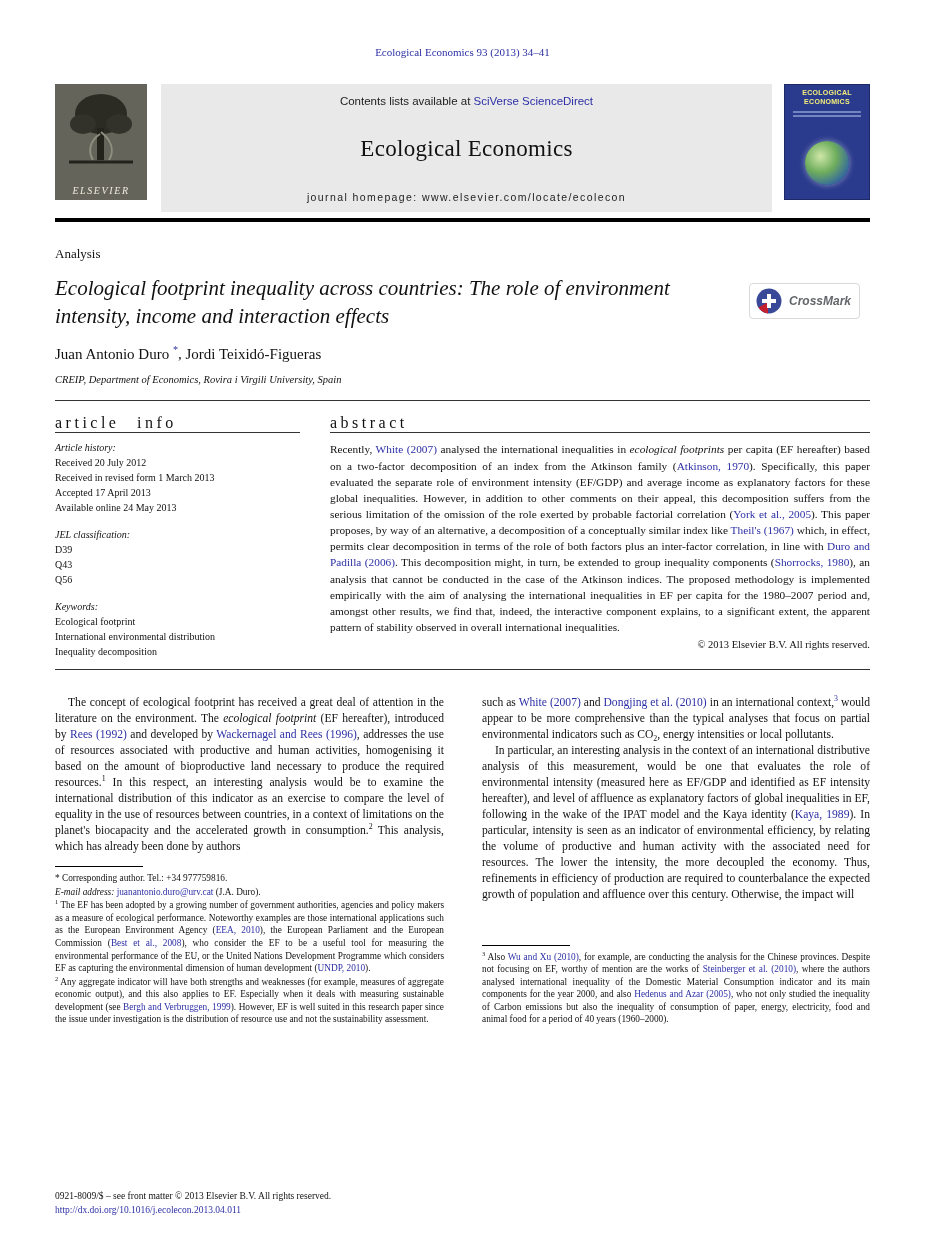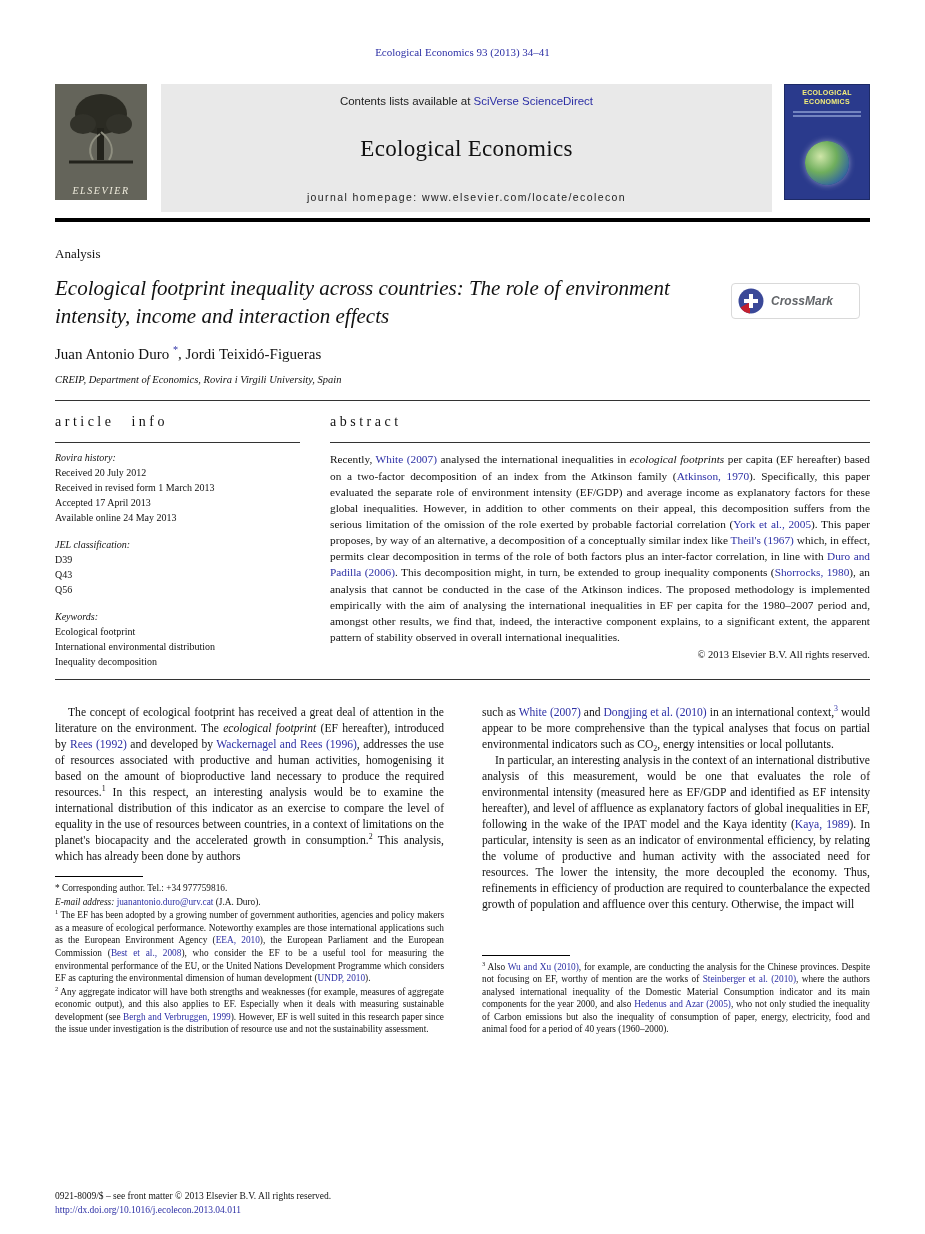--- a/index.html
+++ b/index.html
@@ -38,31 +38,31 @@
   .globe { position:absolute; left:50%; bottom:14px; transform:translateX(-50%); width:44px; height:44px; border-radius:50%;
     background:radial-gradient(circle at 35% 35%, #cfe6a8 0%, #6fae5d 40%, #35699c 75%, #1d3f7a 100%); box-shadow:0 0 6px rgba(255,255,255,.45); }
 
   .thick-rule { margin-top:6px; border-top:4px solid #000; }
 
   .section-label { margin-top:24px; font-size:13px; }
 
   .title-row { position:relative; margin-top:13px;font-style:italic; }
   h1 { font-size:21px; font-weight:normal; line-height:1.32; width:665px; }
   .crossmark { position:absolute; right:10px; top:8px; display:flex; align-items:center; gap:7px;
-    border:1px solid #d9d9d9; border-radius:4px; padding:4px 26px 4px 6px; background:#fff; }
+    border:1px solid #d9d9d9; border-radius:4px; padding:4px 8px 4px 6px; background:#fff; }
   .cm-text { font-family:"Liberation Sans", sans-serif; font-size:12px; font-weight:bold; color:#63666a; }
 
   .authors { margin-top:16px; font-size:15px; }
   .affiliation { margin-top:11px; font-size:10.5px; font-style:italic; }
   .thin-rule { margin-top:15px; border-top:1px solid #333; }
 
   .info-block { display:flex; gap:30px; padding:13px 0 10px; border-bottom:1px solid #333; }
   .info-col { width:245px; flex:none; font-size:10px; }
   .abs-col { flex:1; font-size:11.3px; }
-  .col-heading { font-size:14px; letter-spacing:3.5px; word-spacing:10px; padding-bottom:12px; margin-bottom:8px; border-bottom:1px solid #333; }
+  .col-heading { font-size:16px; letter-spacing:3.5px; word-spacing:10px; padding-bottom:0; margin-bottom:8px; border-bottom:1px solid #333; }
   .meta-label { font-style:italic; margin:9px 0 2px; }
   .meta-line { line-height:1.5; }
   .abs-text { margin-top:2px; text-align:justify; line-height:1.43; }
   .abs-copy { text-align:right; font-size:10.5px; margin-top:4px; }
 
   .body-cols { display:flex; gap:38px; margin-top:25px; }
   .bcol { width:389px; flex:none; display:flex; flex-direction:column; font-size:11.6px; }
   h2 { font-size:12.5px; font-weight:bold; margin-bottom:13px; }
   .bp { text-align:justify; line-height:1.38; }
   .indent { text-indent:13px; }
@@ -127,21 +127,21 @@
   </div>
 
   <div class="authors"><span>Juan Antonio Duro </span><span class="sup link">*</span><span>, Jordi Teixidó-Figueras</span></div>
   <div class="affiliation">CREIP, Department of Economics, Rovira i Virgili University, Spain</div>
 
   <div class="thin-rule"></div>
 
   <div class="info-block">
     <div class="info-col">
       <div class="col-heading">article info</div>
-      <div class="meta-label">Rovira history:</div>
+      <div class="meta-label">Article history:</div>
       <div class="meta-line">Received 20 July 2012</div>
       <div class="meta-line">Received in revised form 1 March 2013</div>
       <div class="meta-line">Accepted 17 April 2013</div>
       <div class="meta-line">Available online 24 May 2013</div>
       <div class="meta-label" style="margin-top:14px">JEL classification:</div>
       <div class="meta-line">D39</div>
       <div class="meta-line">Q43</div>
       <div class="meta-line">Q56</div>
       <div class="meta-label" style="margin-top:14px">Keywords:</div>
       <div class="meta-line">Ecological footprint</div>

